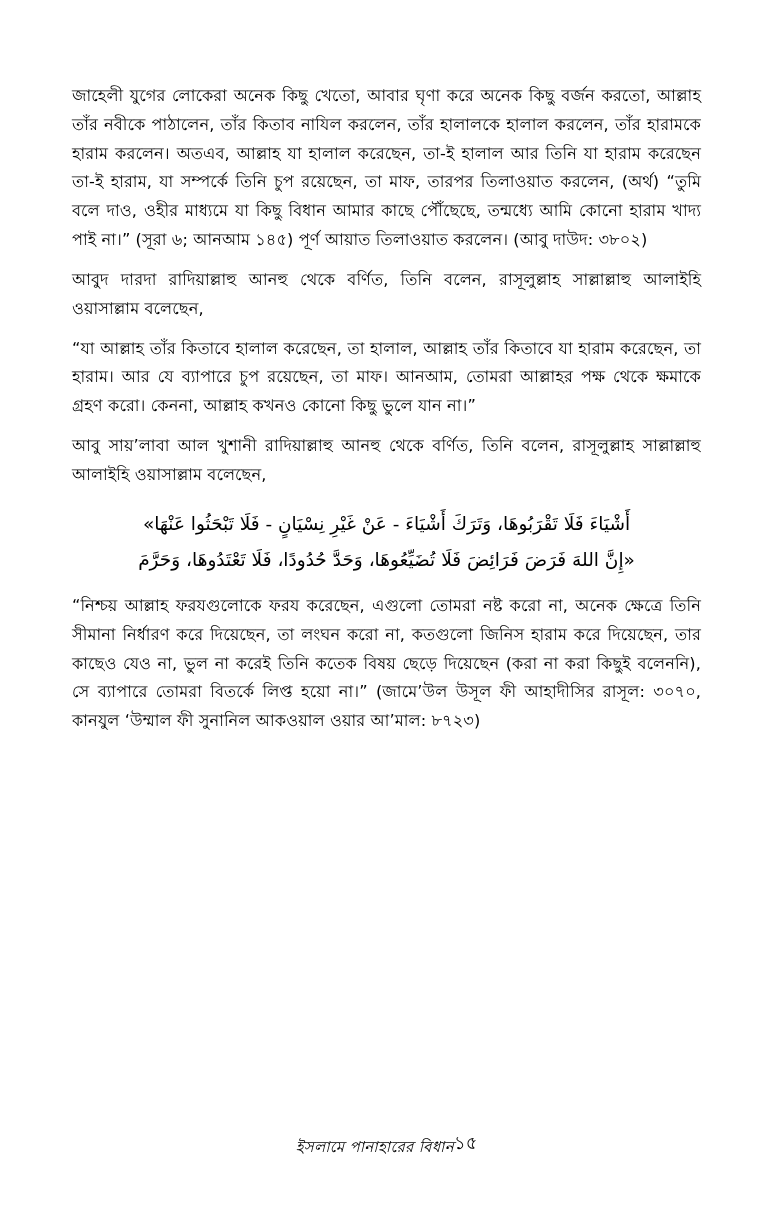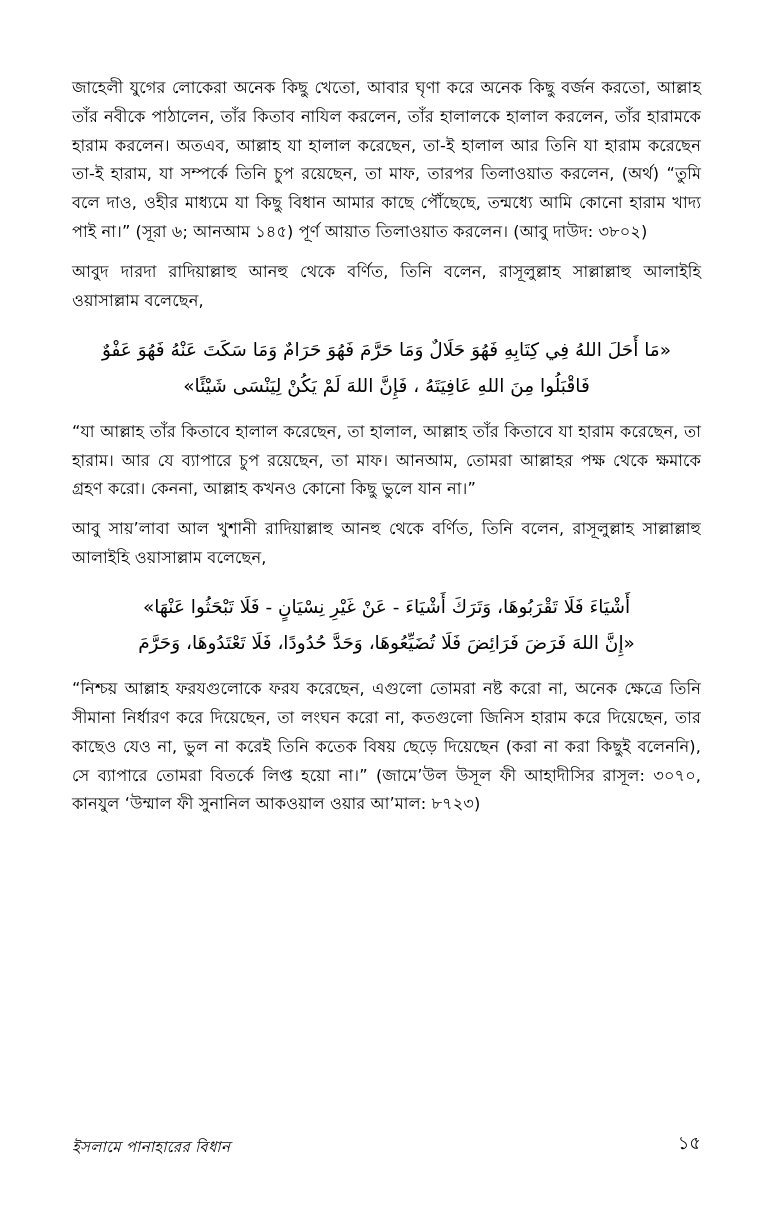--- a/index.html
+++ b/index.html
@@ -22,21 +22,21 @@
     height: 1208px;
     box-sizing: border-box;
     padding: 74px 72px 40px 72px;
   }
   .bn {
     font-family: "DejaVu Sans", "Liberation Sans", sans-serif;
     font-size: 16.2px;
     line-height: 1.78;
     text-align: justify;
     text-justify: inter-word;
-    margin: 0 0 11px 0;
+    margin: 8px 0 11px 0;
     letter-spacing: 0.1px;
   }
   .ar-block {
     margin: 16px 0 14px 0;
   }
   .ar-line {
     font-family: "DejaVu Sans", "Liberation Sans", sans-serif;
     direction: rtl;
     font-size: 18.5px;
     line-height: 1.95;
@@ -49,45 +49,41 @@
     unicode-bidi: embed;
     font-size: 16px;
   }
   .footer {
     position: absolute;
     left: 72px;
     right: 72px;
     bottom: 48px;
     display: flex;
     align-items: flex-end;
-    justify-content: space-between;
+    justify-content: center;
     font-family: "DejaVu Sans", "Liberation Sans", sans-serif;
   }
   .footer-title {
     font-size: 15px;
     font-style: italic;
     letter-spacing: 0.3px;
   }
   .footer-page {
     font-size: 18px;
   }
 </style>
 </head>
 <body>
 
 <div class="page">
 
   <p class="bn">জাহেলী যুগের লোকেরা অনেক কিছু খেতো, আবার ঘৃণা করে অনেক কিছু বর্জন করতো, আল্লাহ তাঁর নবীকে পাঠালেন, তাঁর কিতাব নাযিল করলেন, তাঁর হালালকে হালাল করলেন, তাঁর হারামকে হারাম করলেন। অতএব, আল্লাহ যা হালাল করেছেন, তা-ই হালাল আর তিনি যা হারাম করেছেন তা-ই হারাম, যা সম্পর্কে তিনি চুপ রয়েছেন, তা মাফ, তারপর তিলাওয়াত করলেন, (অর্থ) “তুমি বলে দাও, ওহীর মাধ্যমে যা কিছু বিধান আমার কাছে পৌঁছেছে, তন্মধ্যে আমি কোনো হারাম খাদ্য পাই না।” (সূরা ৬; আনআম ১৪৫) পূর্ণ আয়াত তিলাওয়াত করলেন। (আবু দাউদ: ৩৮০২)</p>
 
   <p class="bn">আবুদ দারদা রাদিয়াল্লাহু আনহু থেকে বর্ণিত, তিনি বলেন, রাসূলুল্লাহ সাল্লাল্লাহু আলাইহি ওয়াসাল্লাম বলেছেন,</p>
 
-  <div class="ar-block">
-    <div class="ar-line center">«مَا أَحَلَ اللهُ فِي كِتَابِهِ فَهُوَ حَلَالٌ وَمَا حَرَّمَ فَهُوَ حَرَامٌ وَمَا سَكَتَ عَنْهُ فَهُوَ عَفْوٌ</div>
-    <div class="ar-line center">فَاقْبَلُوا مِنَ اللهِ عَافِيَتَهُ ، فَإِنَّ اللهَ لَمْ يَكُنْ لِيَنْسَى شَيْئًا»</div>
-  </div>
 
   <p class="bn">“যা আল্লাহ তাঁর কিতাবে হালাল করেছেন,  তা হালাল, আল্লাহ তাঁর কিতাবে যা হারাম করেছেন, তা হারাম। আর যে ব্যাপারে চুপ রয়েছেন, তা মাফ। আনআম, তোমরা আল্লাহর পক্ষ থেকে ক্ষমাকে গ্রহণ করো। কেননা, আল্লাহ কখনও কোনো কিছু ভুলে যান না।”</p>
 
 
   <p class="bn">আবু সায়’লাবা আল খুশানী রাদিয়াল্লাহু আনহু থেকে বর্ণিত, তিনি বলেন, রাসূলুল্লাহ সাল্লাল্লাহু আলাইহি ওয়াসাল্লাম বলেছেন,</p>
 
   <div class="ar-block">
     <div class="ar-line center">أَشْيَاءَ فَلَا تَقْرَبُوهَا، وَتَرَكَ أَشْيَاءَ - عَنْ غَيْرِ نِسْيَانٍ - فَلَا تَبْحَثُوا عَنْهَا»</div>
     <div class="ar-line center">«إِنَّ اللهَ فَرَضَ فَرَائِضَ فَلَا تُضَيِّعُوهَا، وَحَدَّ حُدُودًا، فَلَا تَعْتَدُوهَا، وَحَرَّمَ</div>
   </div>

